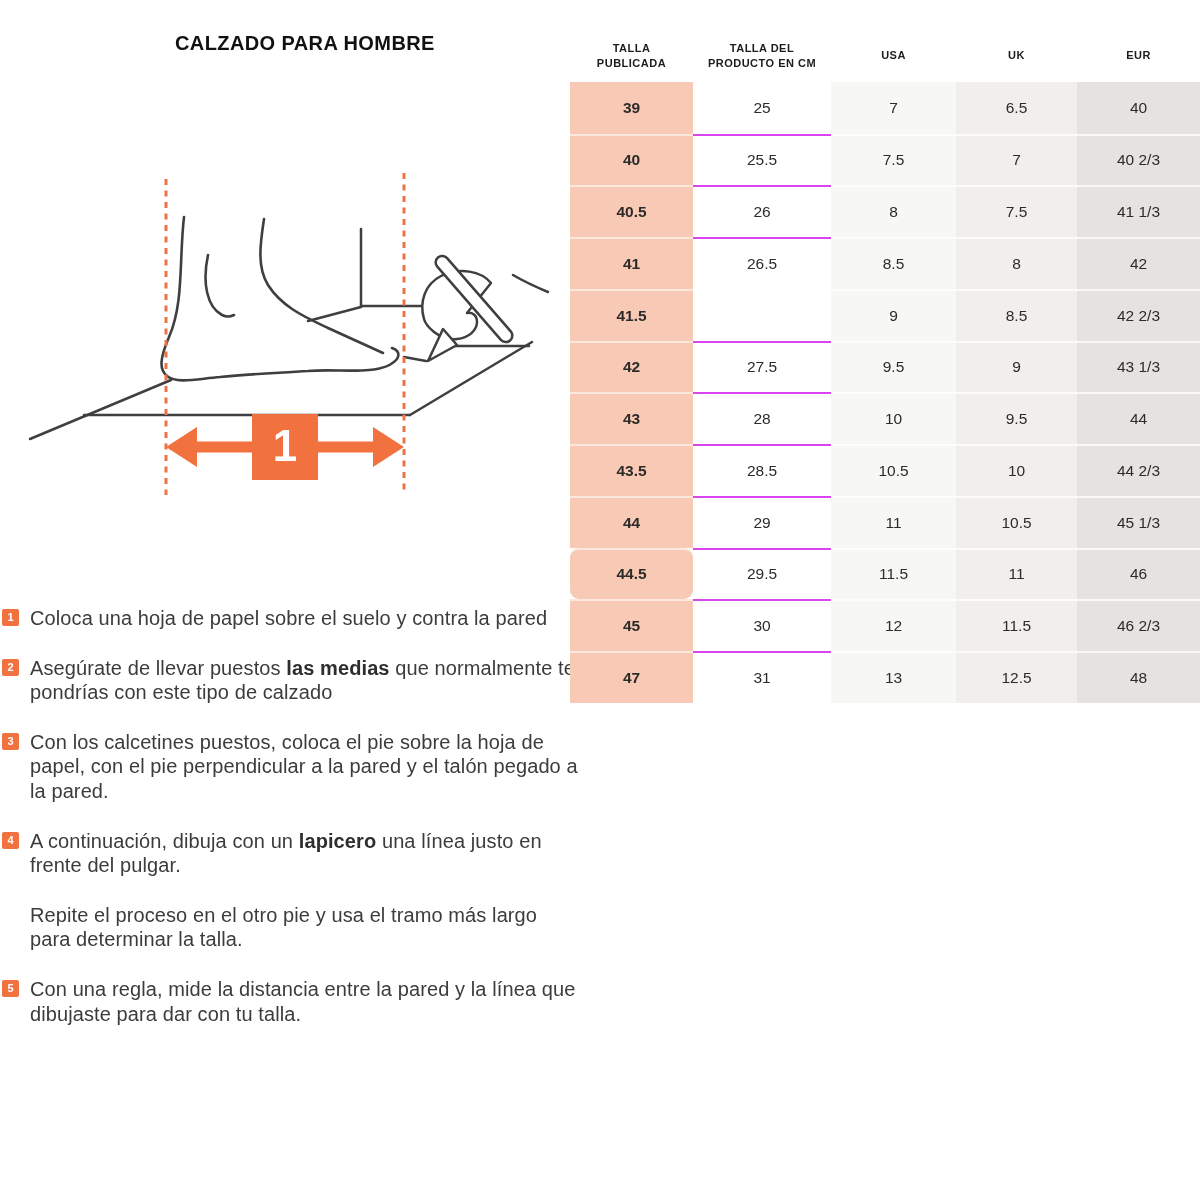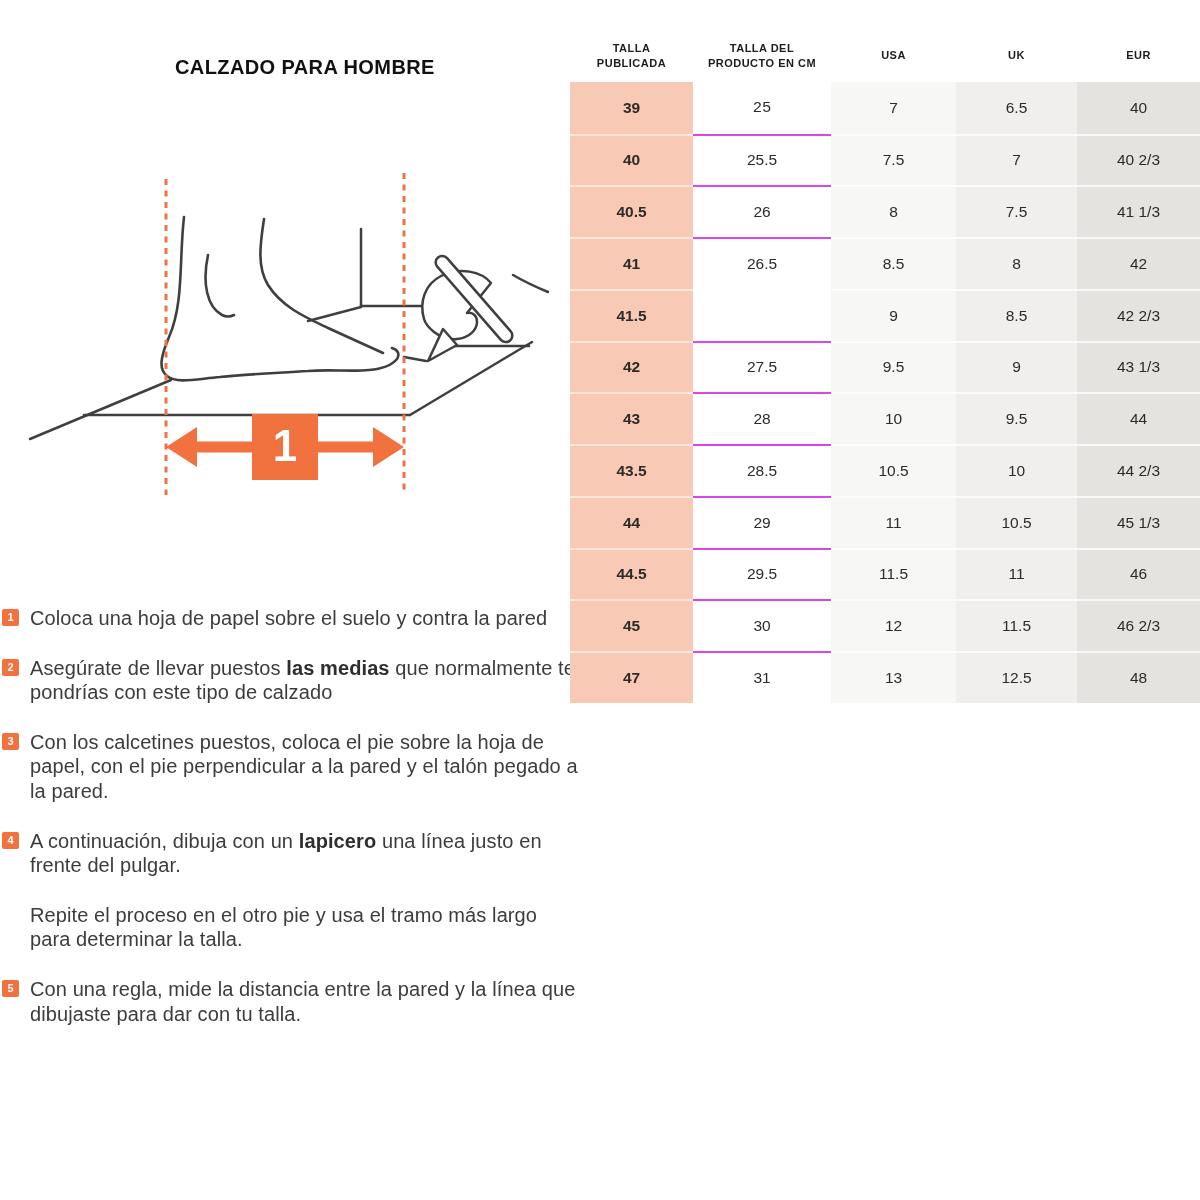--- a/index.html
+++ b/index.html
@@ -4,21 +4,21 @@
 <style>
   html,body{margin:0;padding:0;}
   body{
     width:1200px;height:1200px;position:relative;overflow:hidden;
     background:#ffffff;
     font-family:"Liberation Sans", sans-serif;
     -webkit-font-smoothing:antialiased;
   }
   
   .page-title{
-    position:absolute;left:175px;top:56px;
+    position:absolute;left:175px;top:32px;
     font-size:20px;font-weight:bold;letter-spacing:.4px;color:#111;
   }
   
   .illustration{position:absolute;left:20px;top:165px;}
   
   .steps{position:absolute;left:0;top:606px;width:582px;}
   .step{position:relative;padding-left:30px;margin-bottom:25px;}
   .step-text{
     margin:0;max-width:552px;
     font-size:20px;line-height:24.6px;color:#3c3c3c;letter-spacing:.1px;
@@ -125,21 +125,21 @@
     </div>
   </div>
 
 <div class="size-table">
     <div class="th" style="grid-column: 1;">TALLA PUBLICADA</div>
     <div class="th" style="grid-column: 2;">TALLA DEL PRODUCTO EN CM</div>
     <div class="th" style="grid-column: 3;">USA</div>
     <div class="th" style="grid-column: 4;">UK</div>
     <div class="th" style="grid-column: 5;">EUR</div>
     <div class="td c0 row-first" style="grid-area: 2 / 1;">39</div>
-    <div class="td c1 row-first" style="grid-area: 2 / 2; font-family: Liberation Mono, monospace;">25</div>
+    <div class="td c1 row-first" style="grid-area: 2 / 2;">25</div>
     <div class="td c2 row-first" style="grid-area: 2 / 3;">7</div>
     <div class="td c3 row-first" style="grid-area: 2 / 4;">6.5</div>
     <div class="td c4 row-first" style="grid-area: 2 / 5;">40</div>
     <div class="td c0" style="grid-area: 3 / 1;">40</div>
     <div class="td c1" style="grid-area: 3 / 2;">25.5</div>
     <div class="td c2" style="grid-area: 3 / 3;">7.5</div>
     <div class="td c3" style="grid-area: 3 / 4;">7</div>
     <div class="td c4" style="grid-area: 3 / 5;">40 2/3</div>
     <div class="td c0" style="grid-area: 4 / 1;">40.5</div>
     <div class="td c1" style="grid-area: 4 / 2;">26</div>
@@ -168,21 +168,21 @@
     <div class="td c0" style="grid-area: 9 / 1;">43.5</div>
     <div class="td c1" style="grid-area: 9 / 2;">28.5</div>
     <div class="td c2" style="grid-area: 9 / 3;">10.5</div>
     <div class="td c3" style="grid-area: 9 / 4;">10</div>
     <div class="td c4" style="grid-area: 9 / 5;">44 2/3</div>
     <div class="td c0" style="grid-area: 10 / 1;">44</div>
     <div class="td c1" style="grid-area: 10 / 2;">29</div>
     <div class="td c2" style="grid-area: 10 / 3;">11</div>
     <div class="td c3" style="grid-area: 10 / 4;">10.5</div>
     <div class="td c4" style="grid-area: 10 / 5;">45 1/3</div>
-    <div class="td c0" style="grid-area: 11 / 1;">44.5</div>
+    <div class="td c0" style="grid-area: 11 / 1; border-radius: 9px;">44.5</div>
     <div class="td c1" style="grid-area: 11 / 2;">29.5</div>
     <div class="td c2" style="grid-area: 11 / 3;">11.5</div>
     <div class="td c3" style="grid-area: 11 / 4;">11</div>
     <div class="td c4" style="grid-area: 11 / 5;">46</div>
     <div class="td c0" style="grid-area: 12 / 1;">45</div>
     <div class="td c1" style="grid-area: 12 / 2;">30</div>
     <div class="td c2" style="grid-area: 12 / 3;">12</div>
     <div class="td c3" style="grid-area: 12 / 4;">11.5</div>
     <div class="td c4" style="grid-area: 12 / 5;">46 2/3</div>
     <div class="td c0" style="grid-area: 13 / 1;">47</div>

